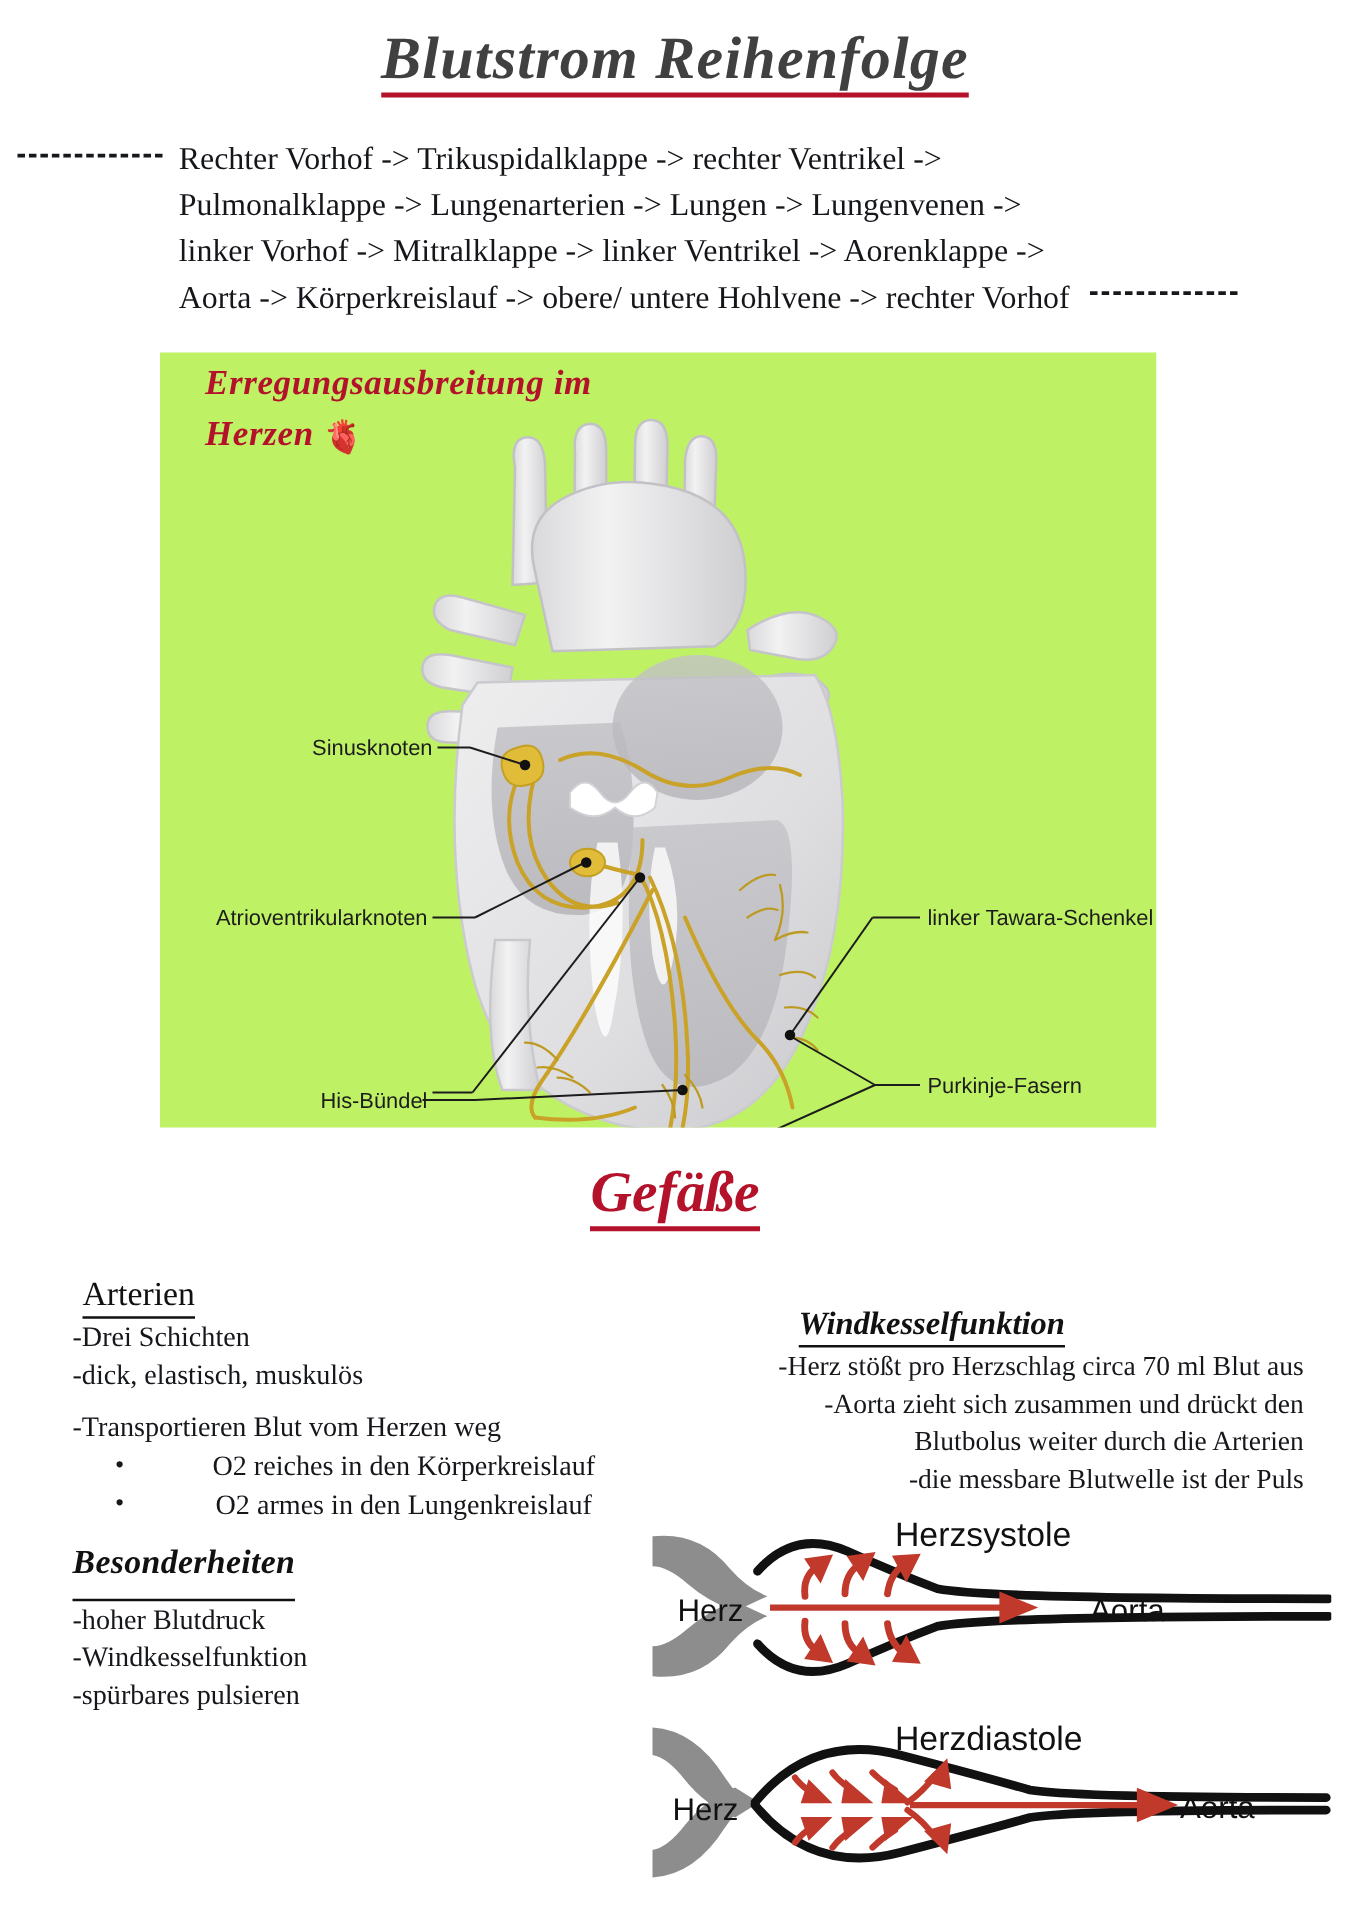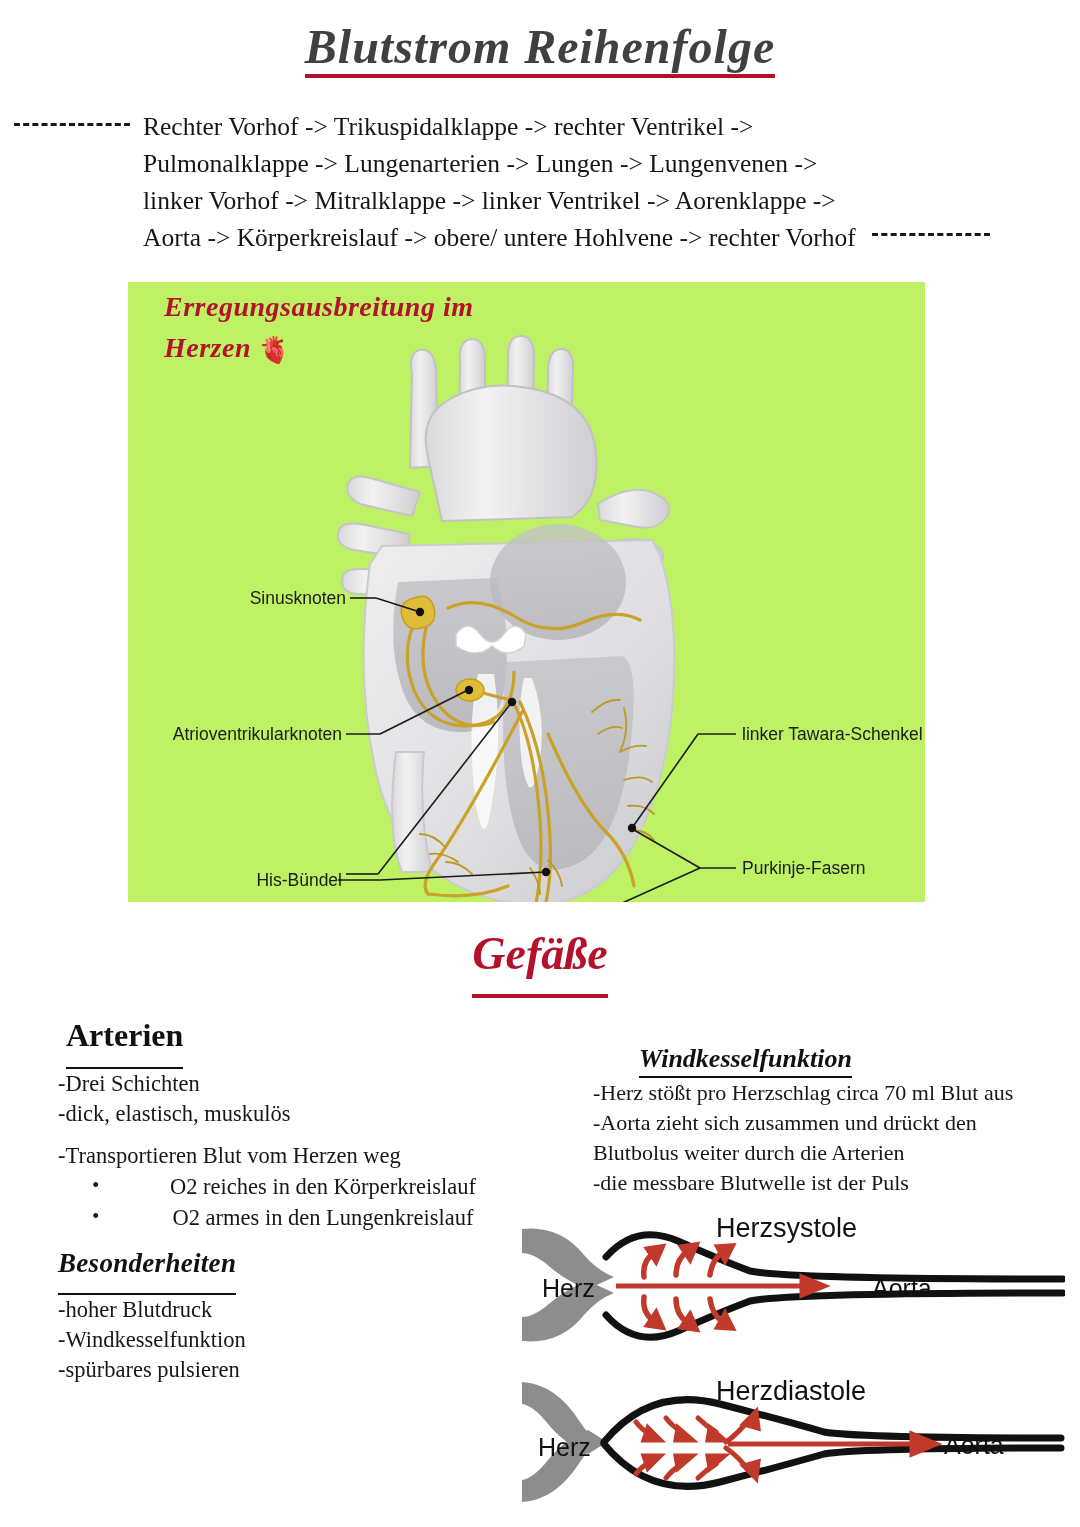--- a/index.html
+++ b/index.html
@@ -113,37 +113,37 @@
     width: 1080px;
     text-align: center;
     font-style: italic;
     font-weight: bold;
     font-size: 46px;
     color: #B3122A;
   }
   .gefaesse-title .u {
     display: inline-block;
     border-bottom: 4px solid #B3122A;
-    padding-bottom: 14px;
+    padding-bottom: 1px;
   }
 
   
   .arterien-col {
     position: absolute;
     left: 58px;
     top: 1018px;
     width: 460px;
   }
   .head-bold-underline {
-    font-weight: bold;
-    font-size: 32px;
+    font-weight: normal;
+    font-size: 27px;
     line-height: 34px;
     display: inline-block;
     border-bottom: 2.5px solid #111;
-    padding-bottom: 15px;
+    padding-bottom: 1px;
     margin-left: 8px;
   }
   .note-line {
     font-size: 22.5px;
     line-height: 30px;
     color: #15171b;
   }
   .note-gap { height: 12px; }
   ul.bullets {
     margin: 0;
@@ -189,20 +189,21 @@
     font-size: 26px;
     line-height: 34px;
     display: inline-block;
     border-bottom: 2px solid #111;
     margin-left: 46px;
   }
   .wk-line {
     font-size: 22px;
     line-height: 30px;
     color: #15171b;
+    text-align: right;
   }
 
   
   .sys-fig {
     position: absolute;
     left: 520px;
     top: 1205px;
     width: 545px;
     height: 160px;
   }

